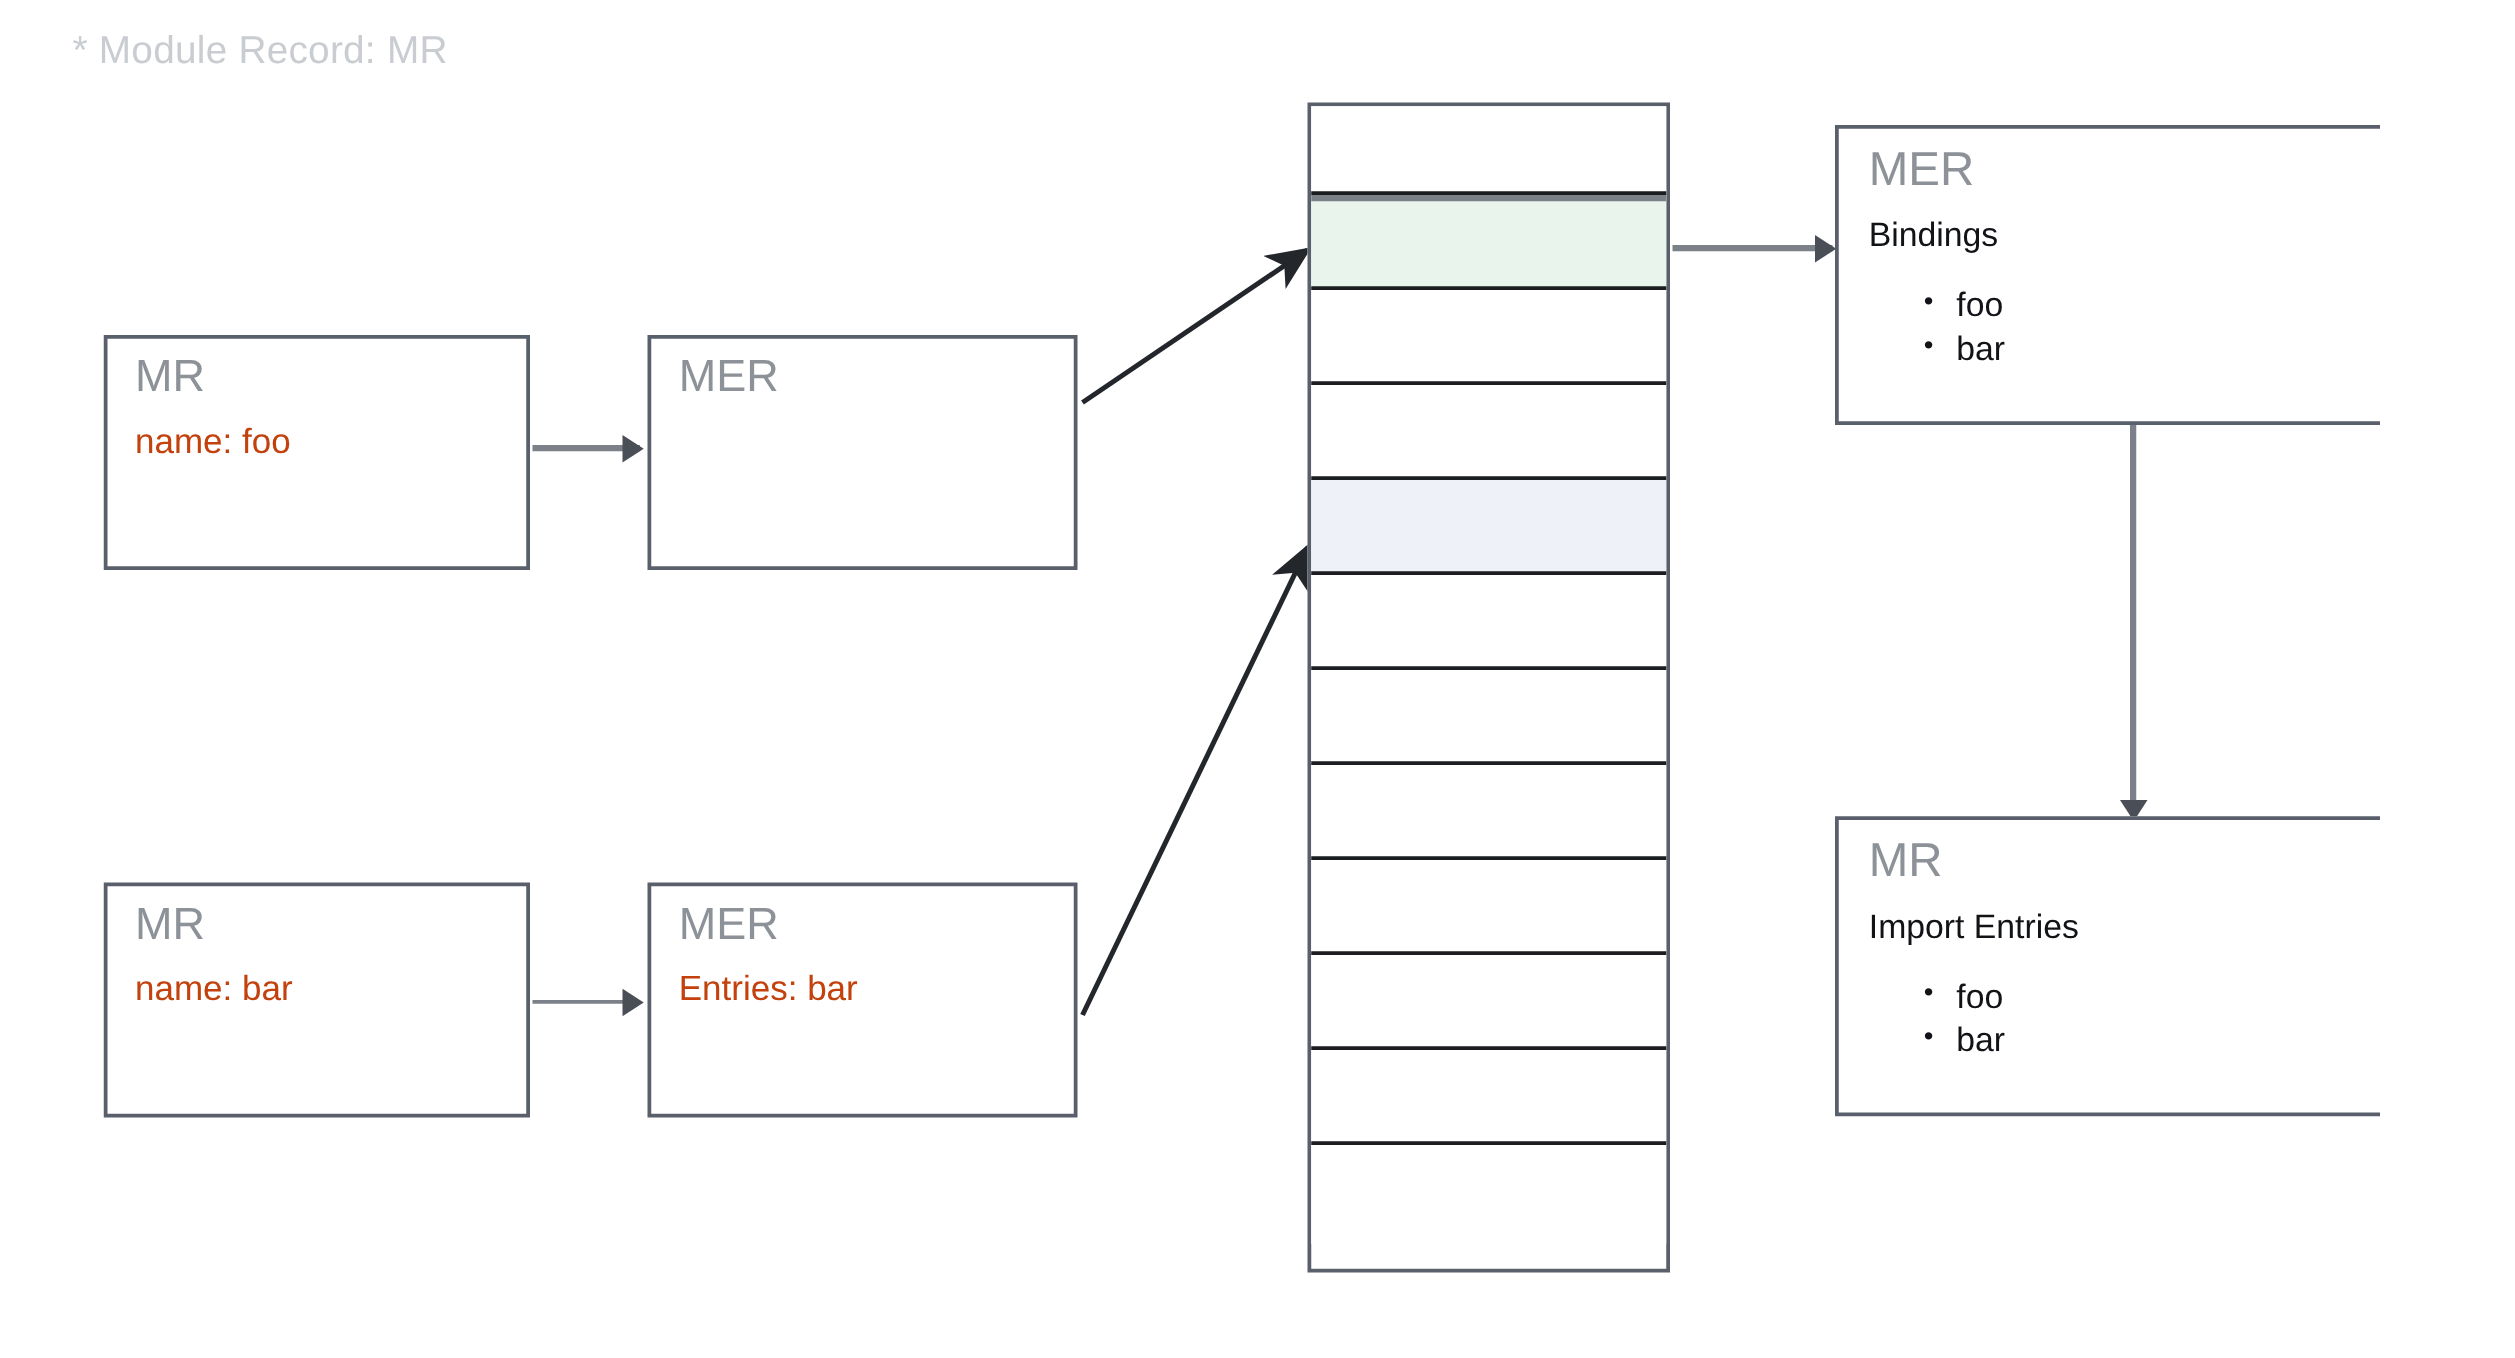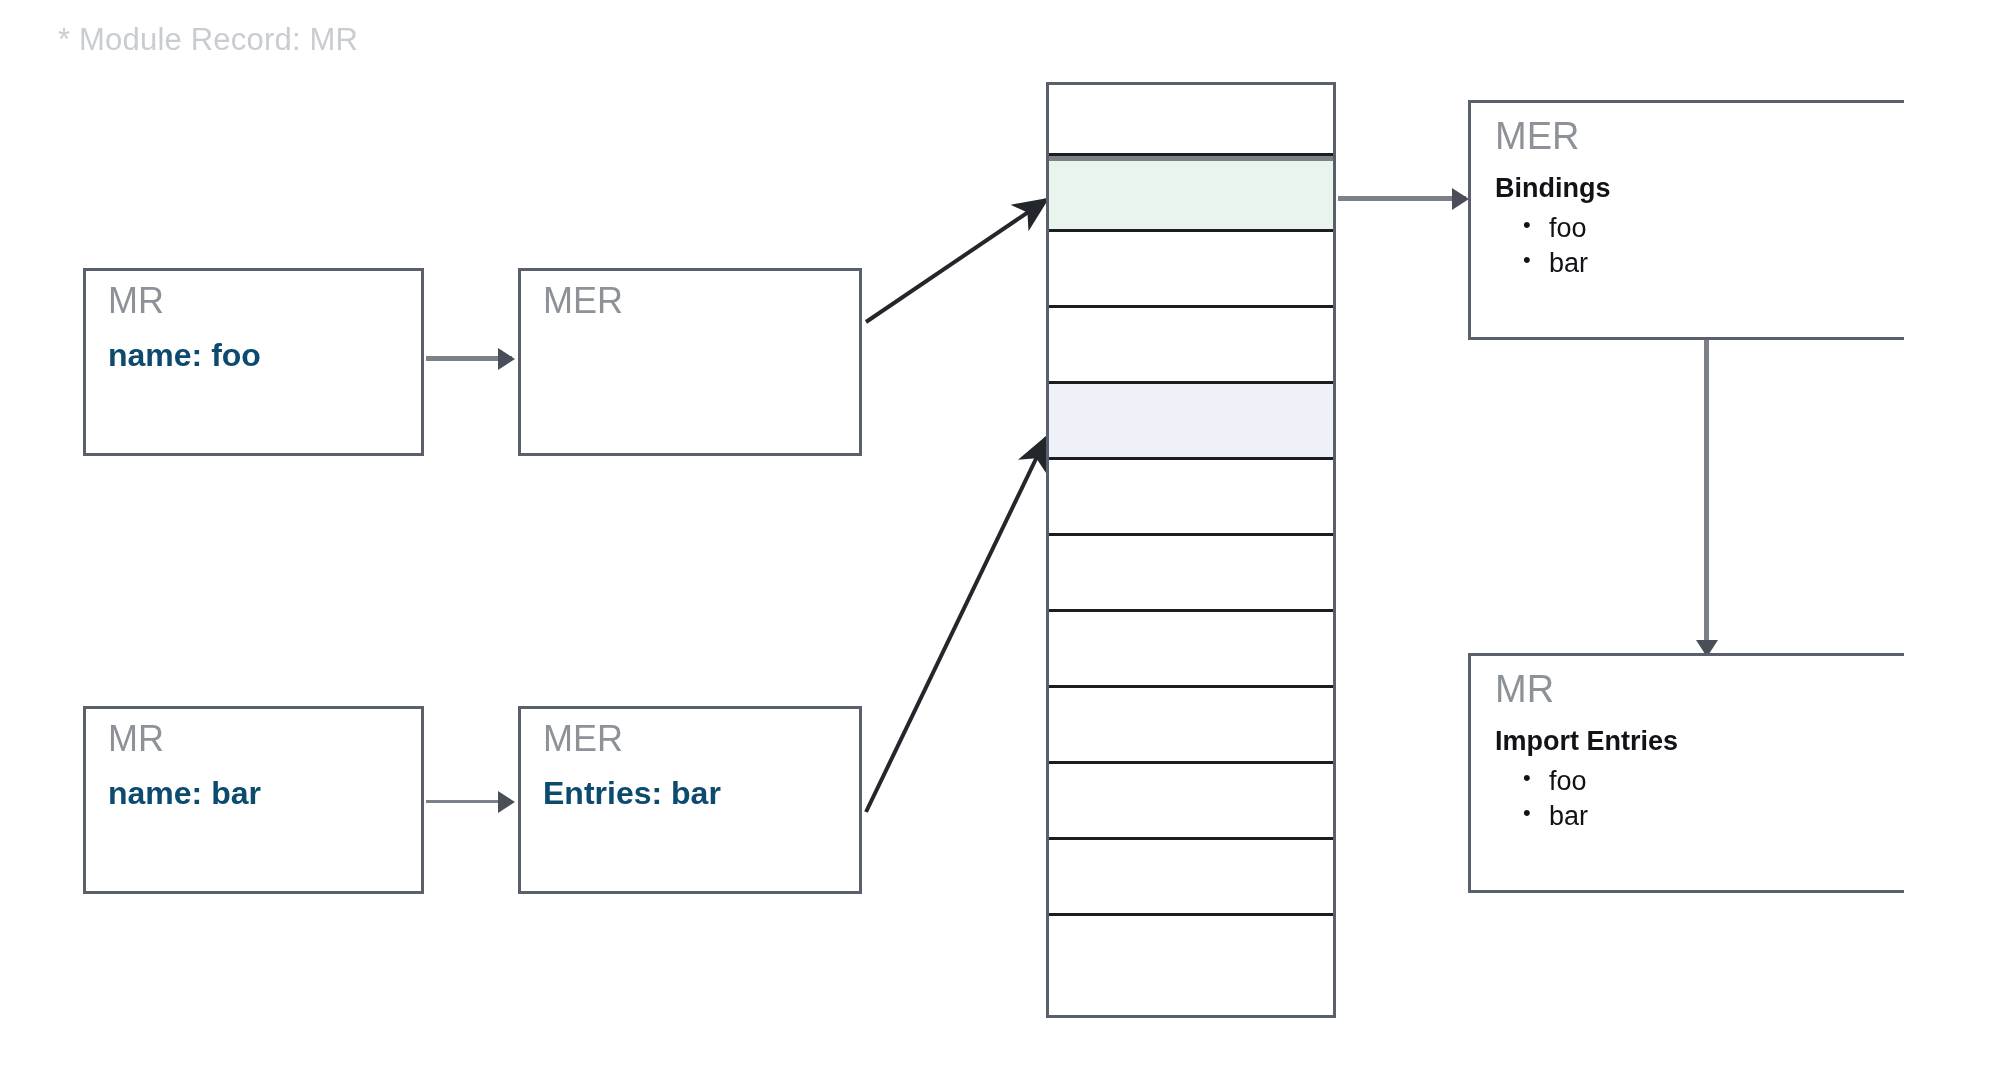--- a/index.html
+++ b/index.html
@@ -41,23 +41,23 @@
     top: 12px;
     font-size: 36px;
     color: #8d9299;
     line-height: 1;
     white-space: nowrap;
   }
   .rec-value {
     position: absolute;
     left: 22px;
     top: 68px;
-    font-size: 32px;
-    font-weight: bold;
-    color: #0c4a6e;
+    font-size: 28px;
+    font-weight: normal;
+    color: #c2410c;
     line-height: 1;
     white-space: nowrap;
   }
 
   
   .det-box {
     position: absolute;
     box-sizing: border-box;
     border: 3px solid #59606b;
     background: #ffffff;
@@ -69,30 +69,30 @@
     font-size: 38px;
     color: #8d9299;
     line-height: 1;
     white-space: nowrap;
   }
   .det-sub {
     position: absolute;
     left: 24px;
     top: 72px;
     font-size: 27px;
-    font-weight: bold;
+    font-weight: normal;
     color: #111317;
     line-height: 1;
     white-space: nowrap;
   }
   .det-list {
     position: absolute;
     left: 48px;
     top: 108px;
-    margin: 0;
+    margin: 16px;
     padding: 0;
     list-style: none;
   }
   .det-list li {
     font-size: 27px;
     color: #111317;
     line-height: 1.28;
     white-space: nowrap;
     position: relative;
     padding-left: 30px;

